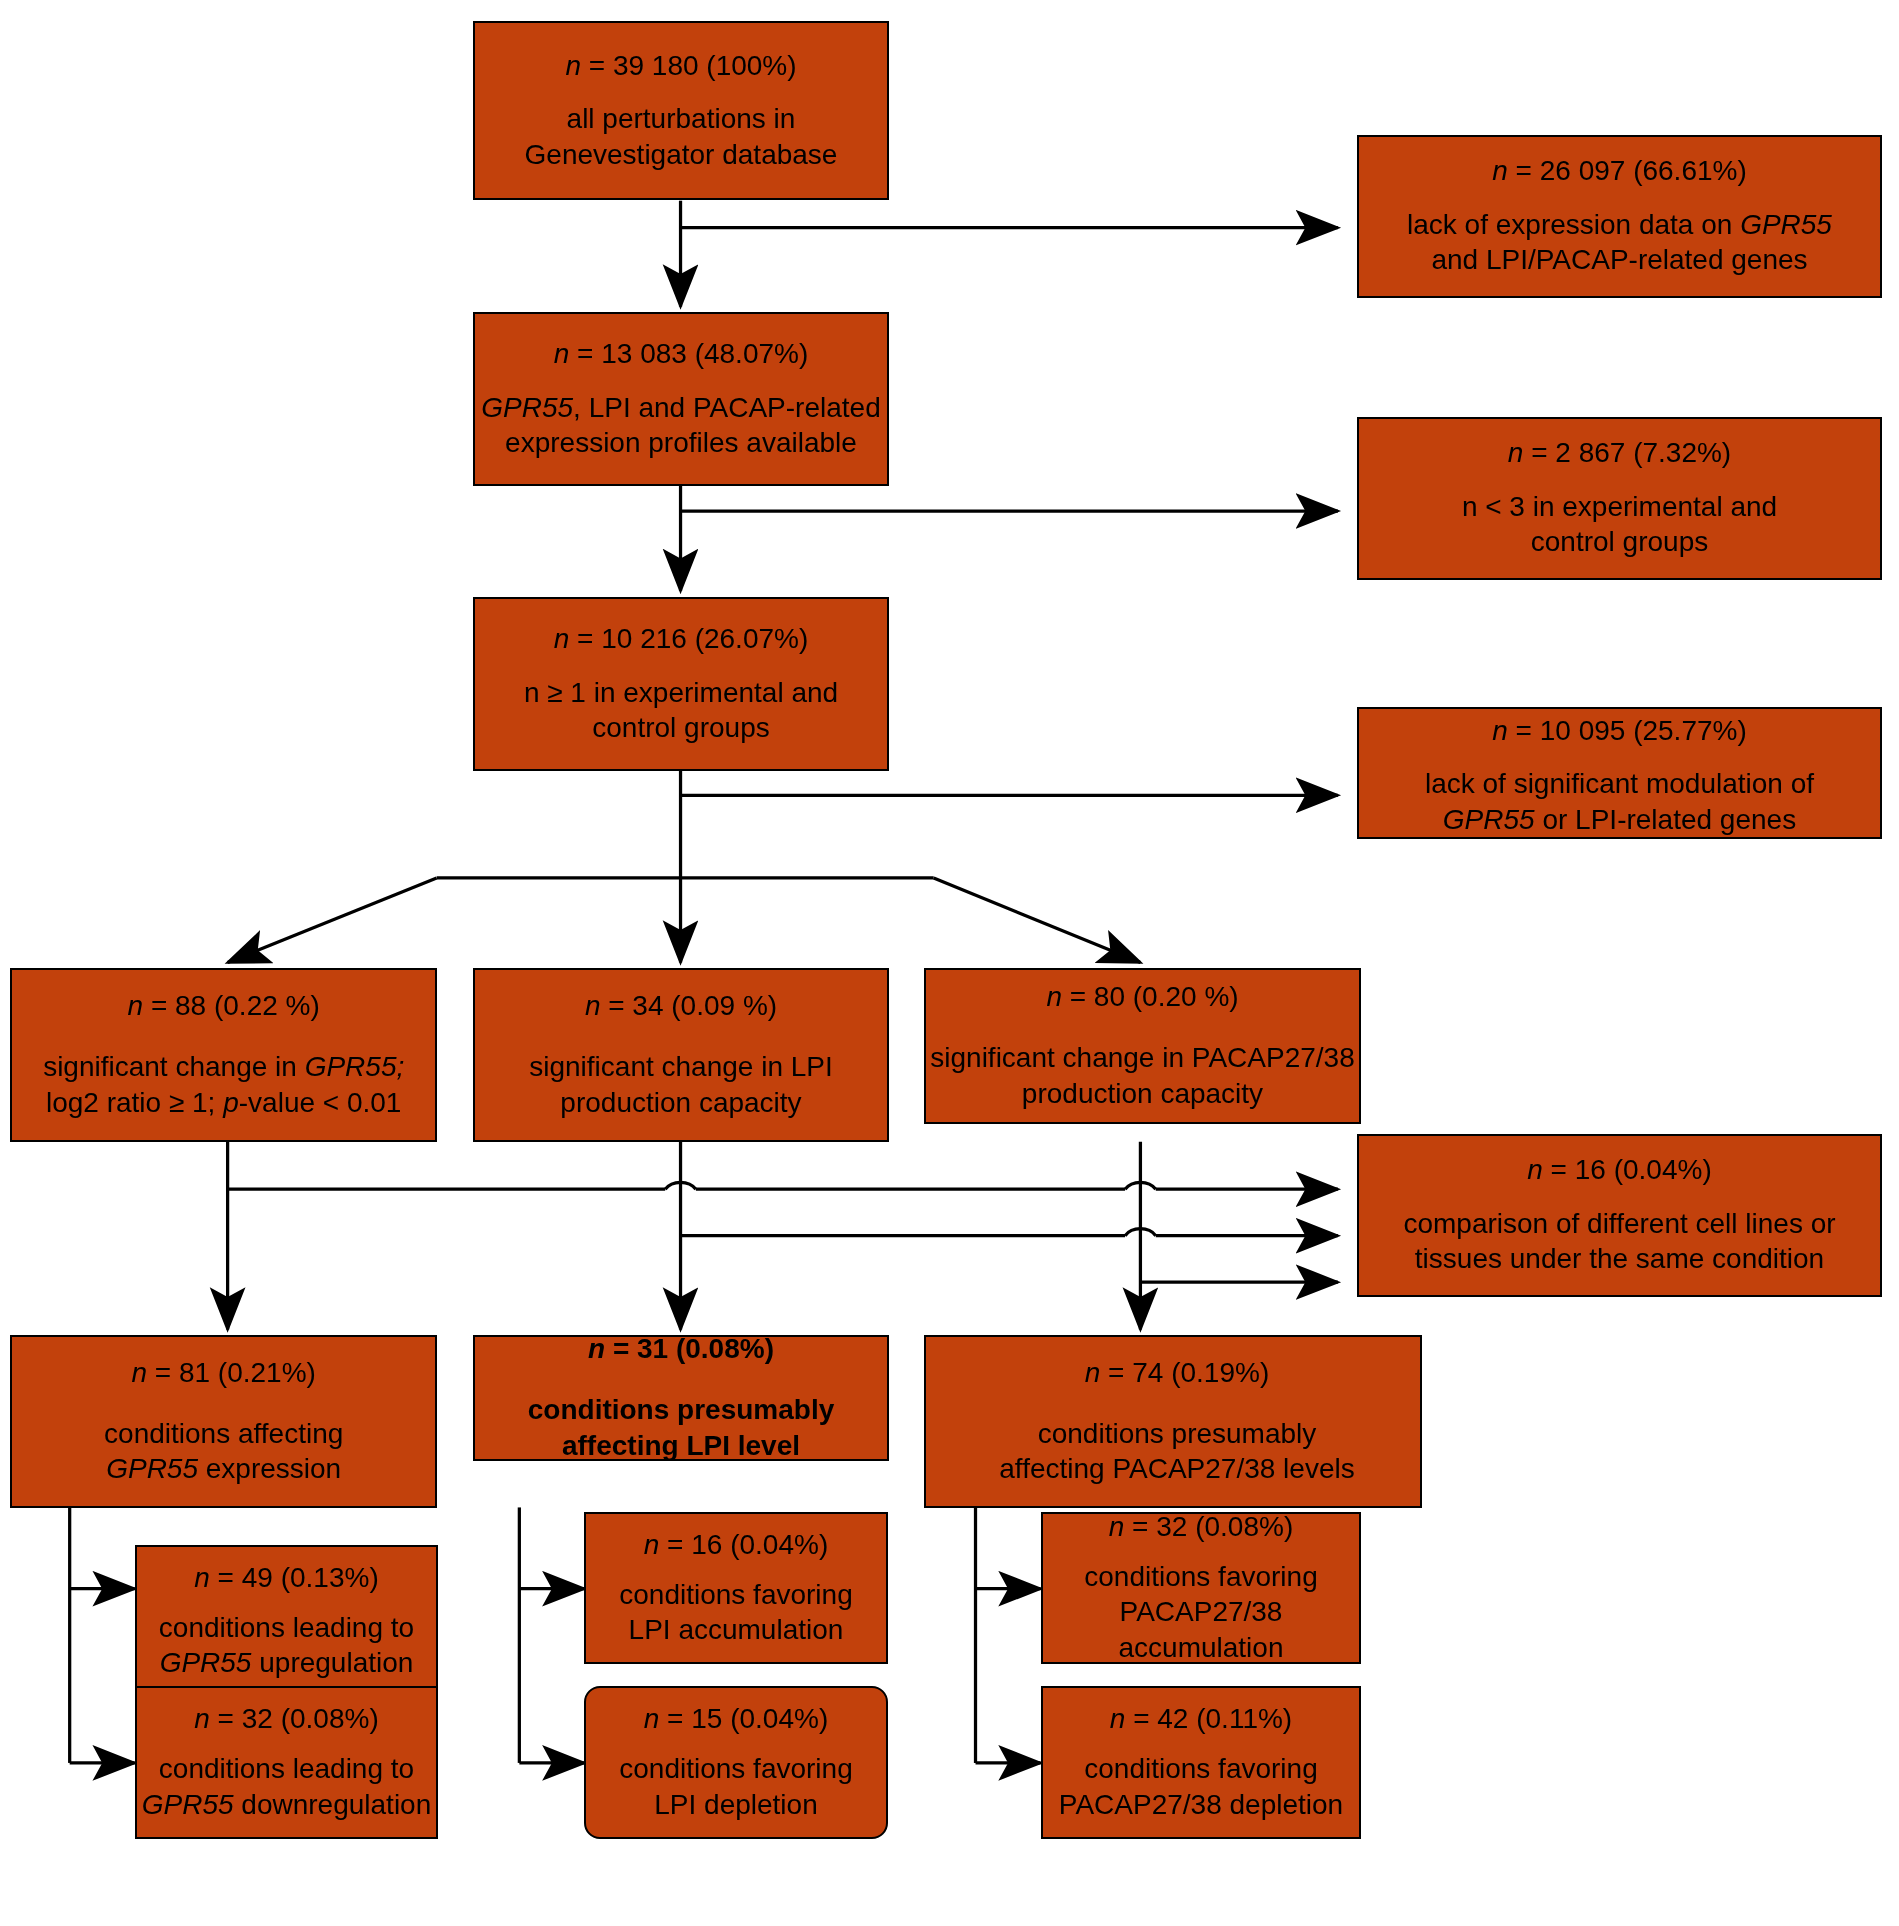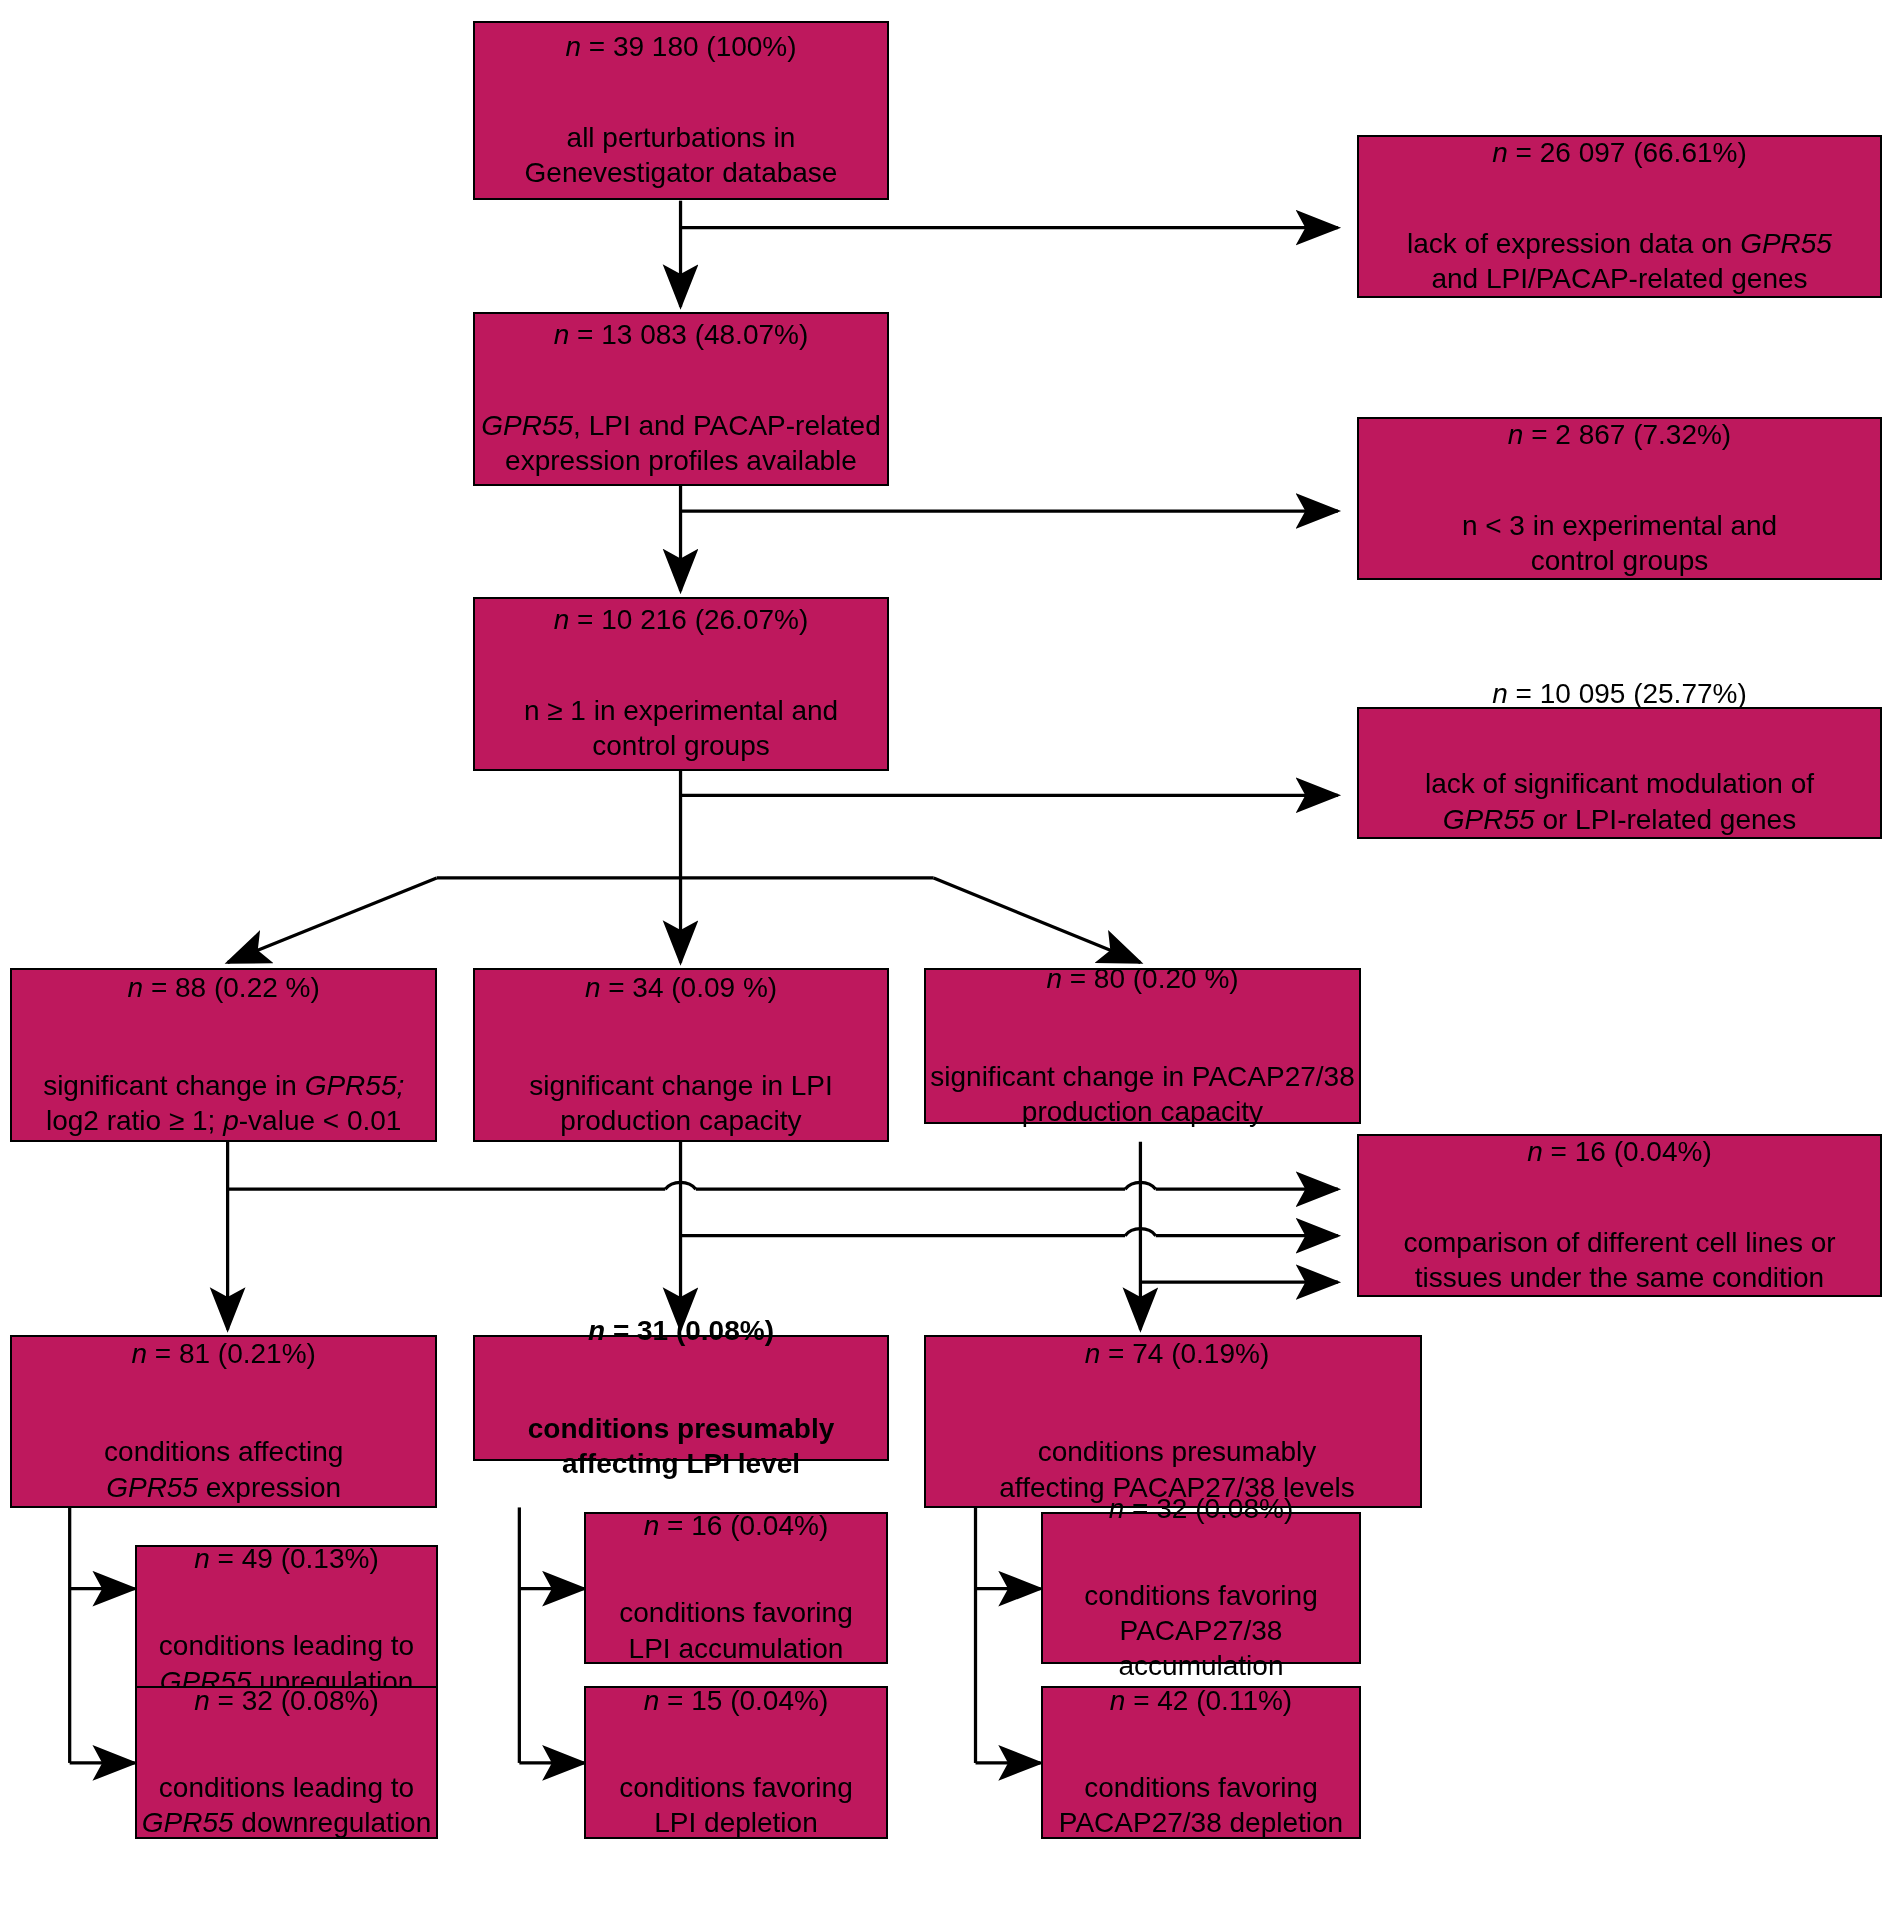--- a/index.html
+++ b/index.html
@@ -19,28 +19,27 @@
     position: absolute;
     top: 0; left: 0;
     width: 1899px;
     height: 1926px;
     pointer-events: none;
   }
   .node {
     position: absolute;
     box-sizing: border-box;
     border: 2.3px solid #000000;
-    background: #be185d;
+    background: #c2410c;
     display: flex;
     flex-direction: column;
     align-items: center;
     justify-content: center;
     text-align: center;
     color: #000000;
-    gap: 37px;
   }
   .node .headline {
     font-size: 28px;
     line-height: 1.15;
     white-space: nowrap;
   }
   .node .headline .it { font-style: italic; }
   .node .body {
     font-size: 28px;
     line-height: 1.26;
@@ -270,21 +269,21 @@
   <div class="node gap-sm" style="left:135px; top:1686px; width:303px; height:153px;">
     <div class="headline">
       <span class="it">n</span><span> = 32 (0.08%)</span>
     </div>
     <div class="body">
       <div>conditions leading to</div>
       <div><span class="it">GPR55</span><span> downregulation</span></div>
     </div>
   </div>
 
-  <div class="node gap-sm" style="left:584px; top:1686px; width:304px; height:153px;">
+  <div class="node gap-sm" style="left:584px; top:1686px; width:304px; height:153px;border-radius:16px;">
     <div class="headline">
       <span class="it">n</span><span> = 15 (0.04%)</span>
     </div>
     <div class="body">
       <div>conditions favoring</div>
       <div>LPI depletion</div>
     </div>
   </div>
 
   <div class="node gap-sm" style="left:1041px; top:1686px; width:320px; height:153px;">

